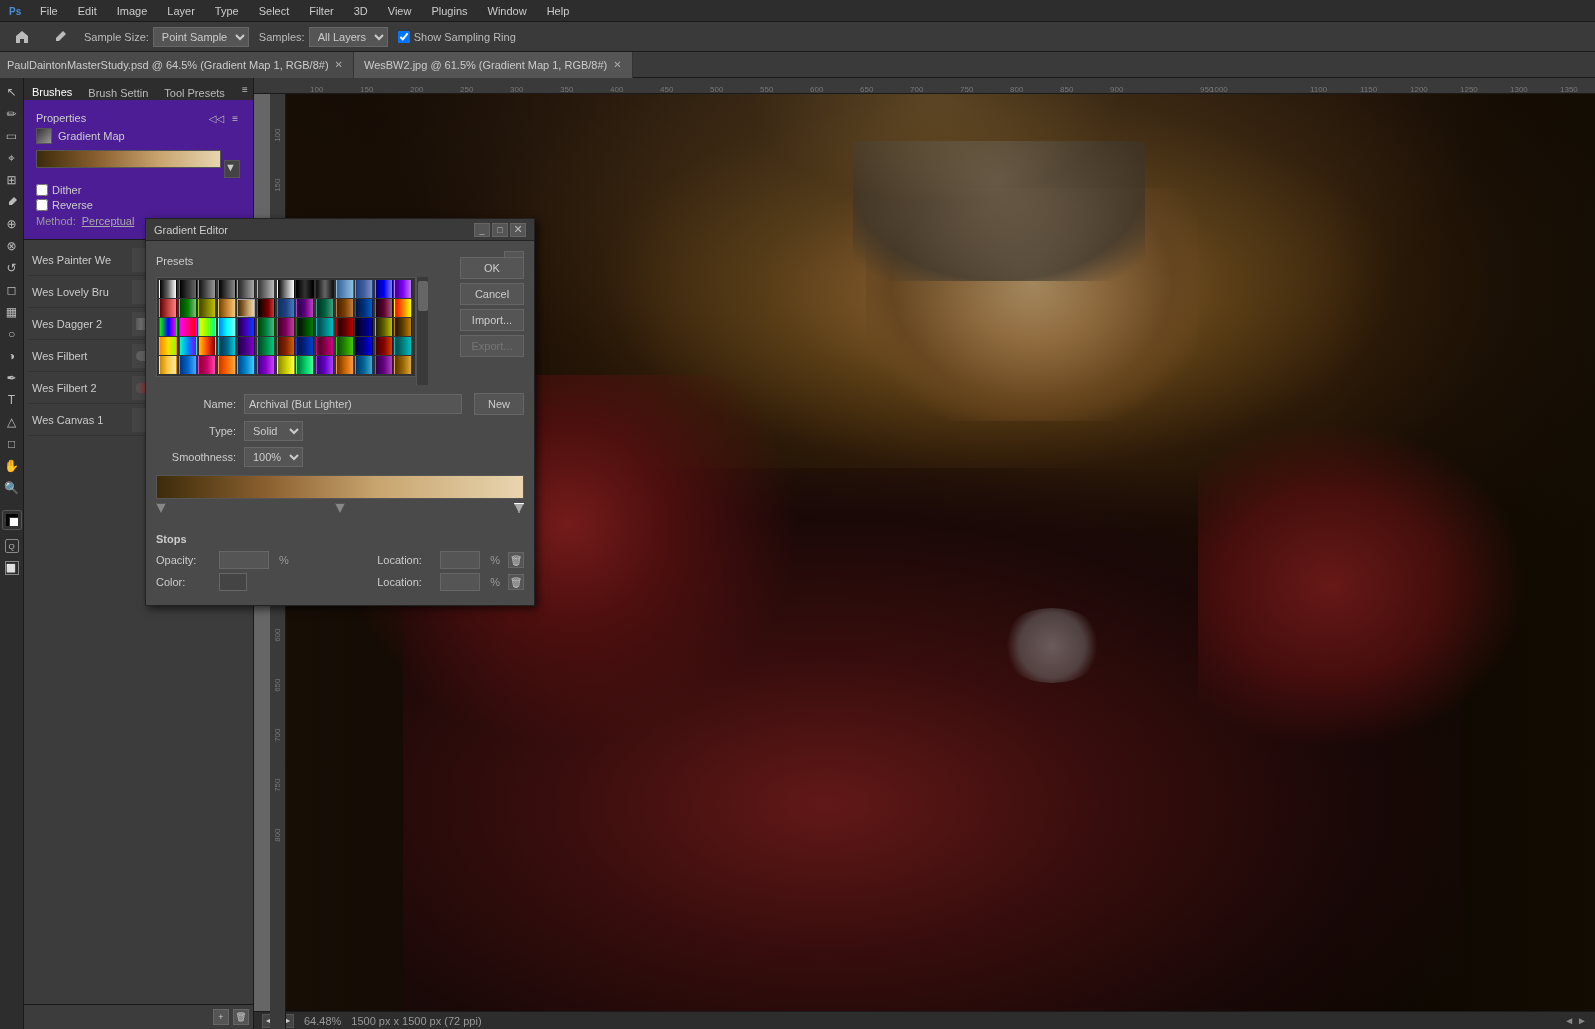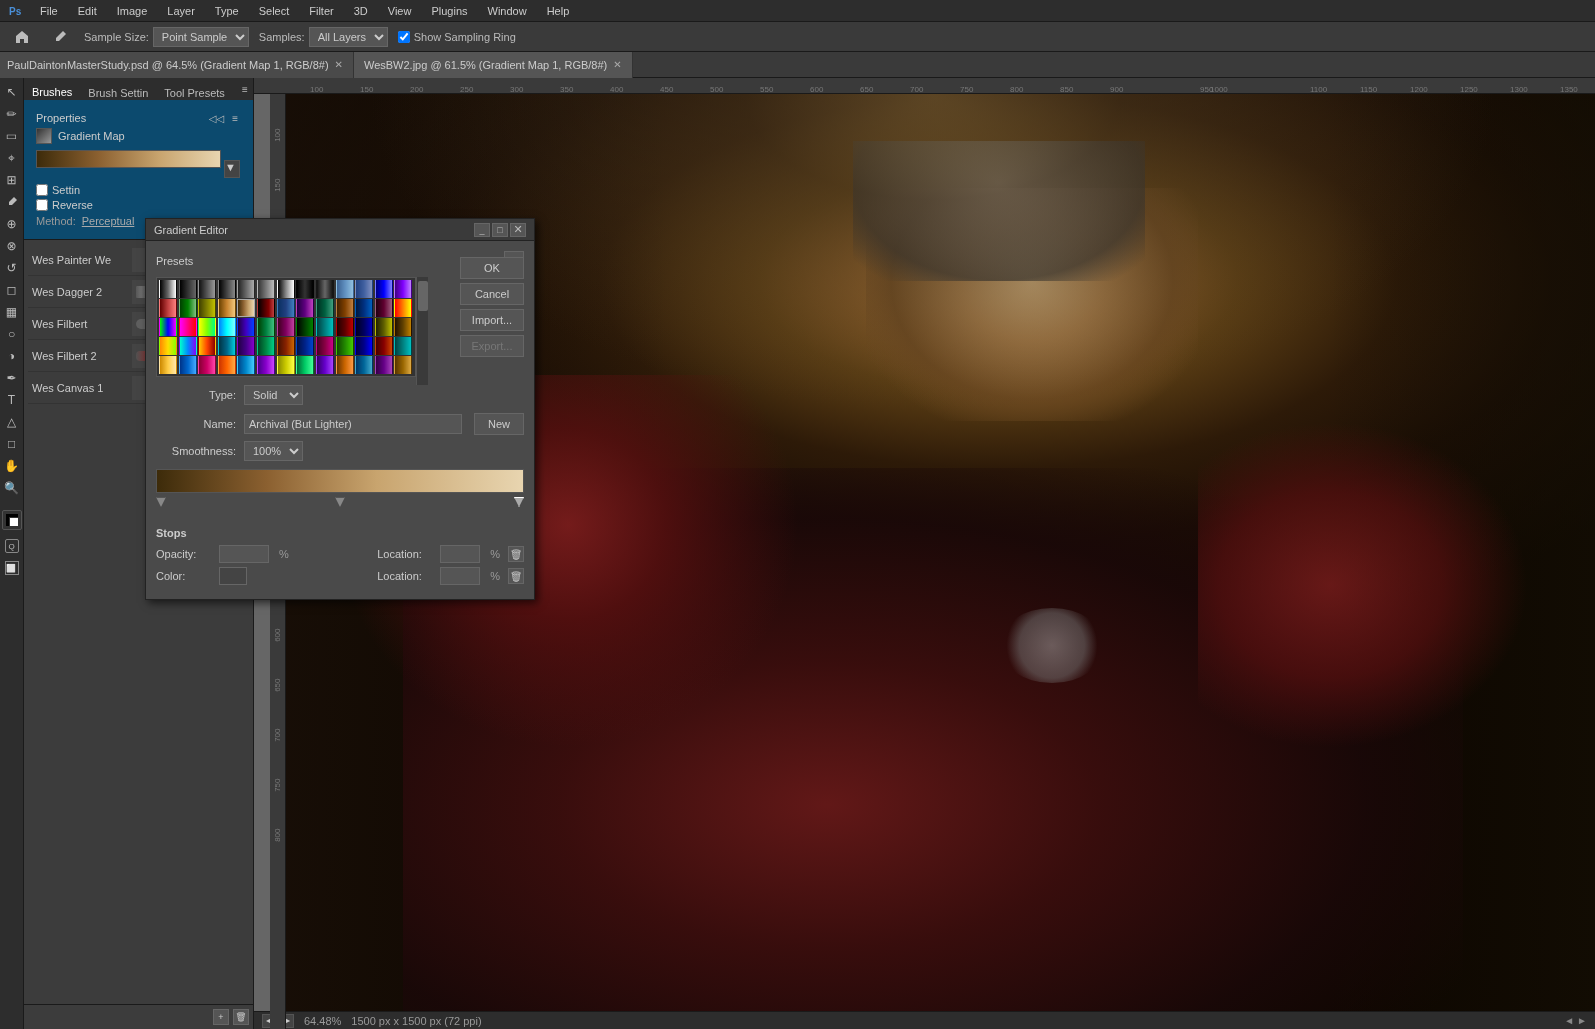--- a/index.html
+++ b/index.html
@@ -31,21 +31,21 @@
     .tool-btn { width: 20px; height: 20px; display: flex; align-items: center; justify-content: center; cursor: pointer; color: #bbb; font-size: 12px; border-radius: 2px; }
 
     
     #panels-area { width: 230px; background: #3c3c3c; border-right: 1px solid #1a1a1a; display: flex; flex-direction: column; }
     .panel-tabs { display: flex; background: #2d2d2d; height: 22px; align-items: center; }
     .panel-tab { padding: 2px 8px; font-size: 11px; cursor: pointer; color: #bbb; margin-top: 8px; }
     .panel-tab.active { color: #fff; border-bottom: 2px solid #fff; }
     .panel-tab-icon { width: 16px; height: 16px; display: flex; align-items: center; justify-content: center; font-size: 10px; cursor: pointer; color: #bbb; }
 
     
-    #properties-panel { background: #0c4a6e; border-bottom: 1px solid #1a1a1a; padding: 6px; }
+    #properties-panel { background: #4c1d95; border-bottom: 1px solid #1a1a1a; padding: 6px; }
     .gradient-preview-bar { width: 100%; height: 18px; border: 1px solid #555; margin-bottom: 8px; background: linear-gradient(to right, #3d2b0a, #c8a46e, #e8d5b0); cursor: pointer; }
     .checkbox-row { display: flex; align-items: center; gap: 4px; margin-bottom: 3px; }
     .checkbox-row input { width: 12px; height: 12px; }
     .checkbox-label { font-size: 11px; color: #ccc; }
     .method-row { display: flex; align-items: center; gap: 6px; margin-top: 4px; }
     .method-label { font-size: 11px; color: #999; text-align: center; }
     .method-value { font-size: 11px; color: #aaa; text-decoration: underline; cursor: pointer; }
 
     
     #brush-list { flex: 1; overflow-y: auto; background: #3c3c3c; padding: 4px; }
@@ -293,37 +293,41 @@
         <div style="display:flex;align-items:center;gap:6px;margin-bottom:6px;">
           <div class="gradient-map-icon"></div>
           <span style="font-size:11px;color:#ccc;">Gradient Map</span>
         </div>
         <div class="gradient-preview-bar" style="background:linear-gradient(to right, #3d2b0a, #8b6030, #c8a46e, #e8d5b0); width:calc(100% - 20px); display:inline-block;">
         </div>
         <div style="display:inline-block;width:16px;height:18px;background:#444;border:1px solid #555;vertical-align:bottom;cursor:pointer;">▼</div>
         <div style="margin-top:6px;">
           <div class="checkbox-row">
             <input type="checkbox" class="options-checkbox" style="">
-            <span class="checkbox-label">Settin</span>
+            <span class="checkbox-label">Dither</span>
           </div>
           <div class="checkbox-row">
             <input type="checkbox" class="options-checkbox" style="">
             <span class="checkbox-label">Reverse</span>
           </div>
           <div class="method-row">
             <span class="method-label">Method:</span>
             <span class="method-value">Perceptual</span>
           </div>
         </div>
       </div>
     </div>
 
     <div id="brush-list">
       <div class="brush-item-row">
         <span class="brush-item-name">Wes Painter We</span>
+        <div class="brush-stroke-preview" style="background:#444;"></div>
+      </div>
+      <div class="brush-item-row">
+        <span class="brush-item-name">Wes Lovely Bru</span>
         <div class="brush-stroke-preview" style="background:#444;"></div>
       </div>
       <div class="brush-item-row">
         <span class="brush-item-name">Wes Dagger 2</span>
         <div class="brush-stroke-preview" style="background:#444;display:flex;align-items:center;padding-left:4px;">
           <div style="width:50px;height:12px;background:repeating-linear-gradient(90deg,#666 0%,#888 10%,#666 20%);border-radius:1px;opacity:0.6;"></div>
         </div>
       </div>
       <div class="brush-item-row">
         <span class="brush-item-name">Wes Filbert</span>
@@ -536,32 +540,32 @@
         <div class="preset-item" style="background:linear-gradient(to right,#663300,#cc6600,#ff9944);"></div>
         <div class="preset-item" style="background:linear-gradient(to right,#003366,#006699,#44aacc);"></div>
         <div class="preset-item" style="background:linear-gradient(to right,#330044,#660088,#aa44bb);"></div>
         <div class="preset-item" style="background:linear-gradient(to right,#553300,#996600,#ddaa44);"></div>
       </div>
       <div class="presets-scrollbar">
         <div class="scrollbar-thumb"></div>
       </div>
     </div>
 
+    <div class="form-row" style="margin-top:8px;">
+      <span class="form-label">Name:</span>
+      <input type="text" class="form-input" value="Archival (But Lighter)" style="">
+      <button class="action-btn" style="width:50px;margin-left:4px;">New</button>
+    </div>
+
     <div class="form-row">
       <span class="form-label">Type:</span>
       <select class="form-select">
         <option>Solid</option>
         <option>Noise</option>
       </select>
-    </div>
-
-    <div class="form-row" style="margin-top:8px;">
-      <span class="form-label">Name:</span>
-      <input type="text" class="form-input" value="Archival (But Lighter)" style="">
-      <button class="action-btn" style="width:50px;margin-left:4px;">New</button>
     </div>
 
     <div class="form-row">
       <span class="form-label">Smoothness:</span>
       <select class="form-select">
         <option>100%</option>
       </select>
     </div>
 
     <div style="position:relative;margin:8px 0 16px 0;">

